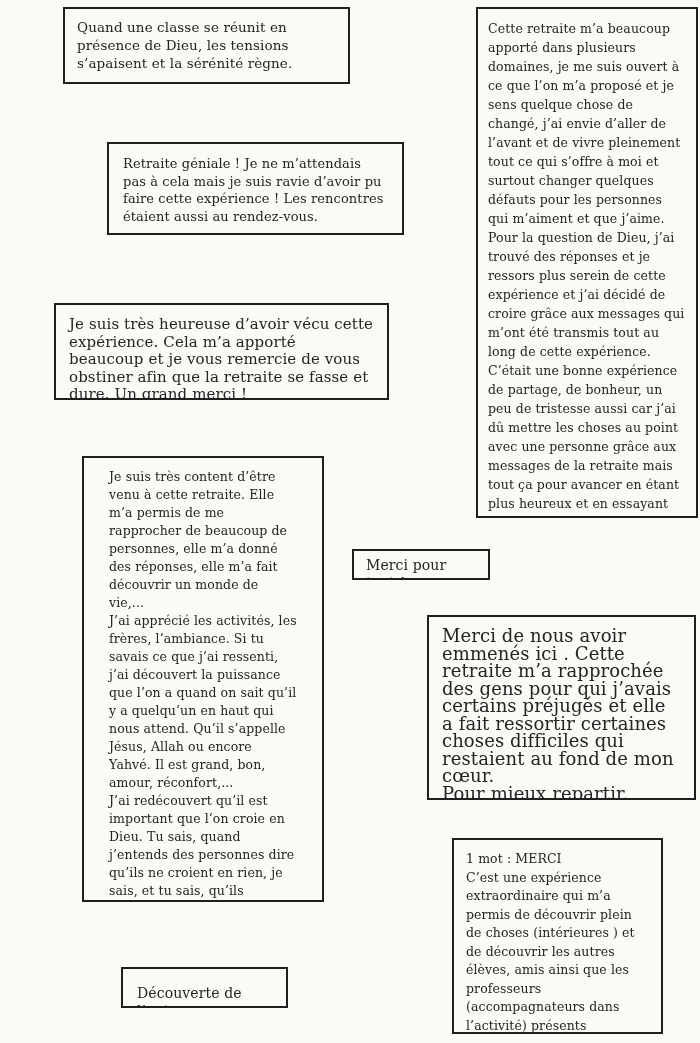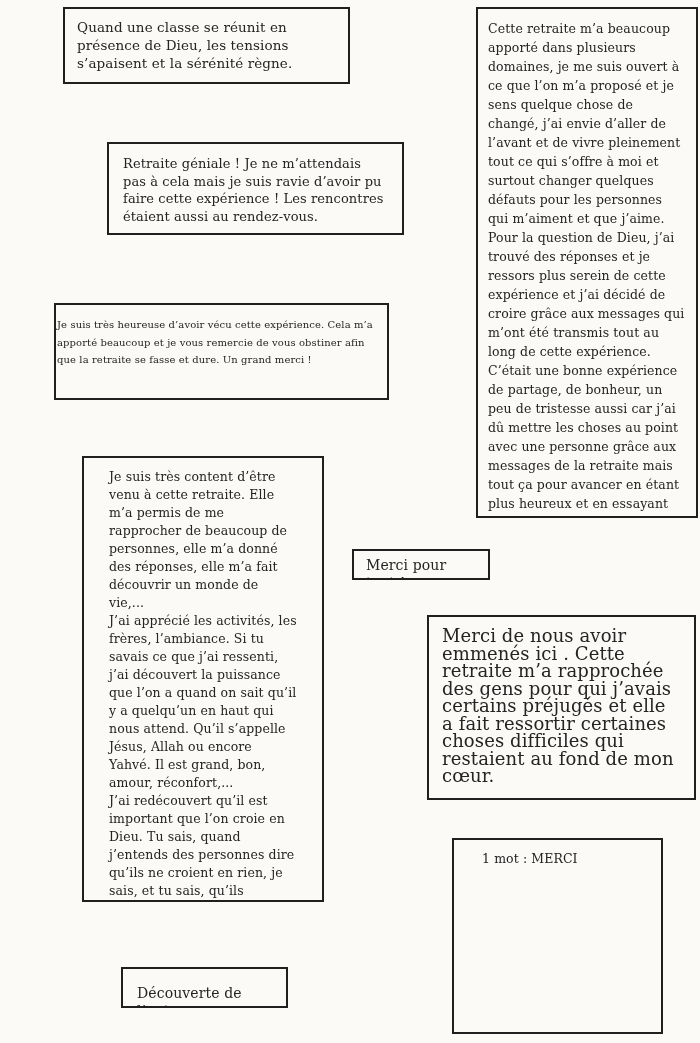--- a/index.html
+++ b/index.html
@@ -39,22 +39,22 @@
   }
   
   .note-geniale {
     left: 107px; top: 142px; width: 297px; height: 93px;
     padding: 11px 14px;
     font-size: 13px; line-height: 17.5px;
   }
   
   .note-heureuse {
     left: 54px; top: 303px; width: 335px; height: 97px;
-    padding: 11px 1px;
-    font-size: 10px; line-height: 17.5px;
+    padding: 11px 13px;
+    font-size: 15px; line-height: 17.5px;
   }
   
   .note-content {
     left: 82px; top: 456px; width: 242px; height: 446px;
     padding: 10px 25px;
     font-size: 12.5px; line-height: 18px;
   }
   
   .note-apporte {
     left: 476px; top: 7px; width: 222px; height: 511px;
@@ -69,21 +69,21 @@
   }
   
   .note-rapprochee {
     left: 427px; top: 615px; width: 269px; height: 185px;
     padding: 10px 13px;
     font-size: 18px; line-height: 17.5px;
   }
   
   .note-un-mot {
     left: 452px; top: 838px; width: 211px; height: 196px;
-    padding: 10px 28px;
+    padding: 10px 12px;
     font-size: 12.5px; line-height: 18.5px;
   }
   
   .note-decouverte {
     left: 121px; top: 955px; width: 167px; height: 41px;
     padding: 15px 14px;
     font-size: 14px; line-height: 18px; margin-top: 12px;
   }
   .u {
   }
@@ -114,23 +114,25 @@
   <div class="note note-apporte">
     <p>Cette retraite m’a beaucoup apporté dans plusieurs domaines, je me suis ouvert à ce que l’on m’a proposé et je sens quelque chose de changé, j’ai envie d’aller de l’avant et de vivre pleinement tout ce qui s’offre à moi et surtout changer quelques défauts pour les personnes qui m’aiment et que j’aime. Pour la question de Dieu, j’ai trouvé des réponses et je ressors plus serein de cette expérience et j’ai décidé de croire grâce aux messages qui m’ont été transmis tout au long de cette expérience. C’était une bonne expérience de partage, de bonheur, un peu de tristesse aussi car j’ai dû mettre les choses au point avec une personne grâce aux messages de la retraite mais tout ça pour avancer en étant plus heureux et en essayant d’effacer quelques défauts.</p>
   </div>
 
   <div class="note note-merci-tout">
     <p>Merci pour tout !</p>
   </div>
 
   <div class="note note-rapprochee">
     <p>Merci de nous avoir emmenés ici . Cette retraite m’a rapprochée des gens pour qui j’avais certains préjugés et elle a fait ressortir certaines choses difficiles qui restaient au fond de mon cœur.</p>
+    <p>Pour mieux repartir.</p>
   </div>
 
   <div class="note note-un-mot">
     <p>1 mot : MERCI</p>
+    <p>C’est une expérience extraordinaire qui m’a permis de découvrir plein de choses (intérieures ) et de découvrir les autres élèves, amis ainsi que les professeurs (accompagnateurs dans l’activité) présents</p>
   </div>
 
   <div class="note note-decouverte">
     <p>Découverte de l’autre</p>
   </div>
 
 </div>
 
 </body></html>

